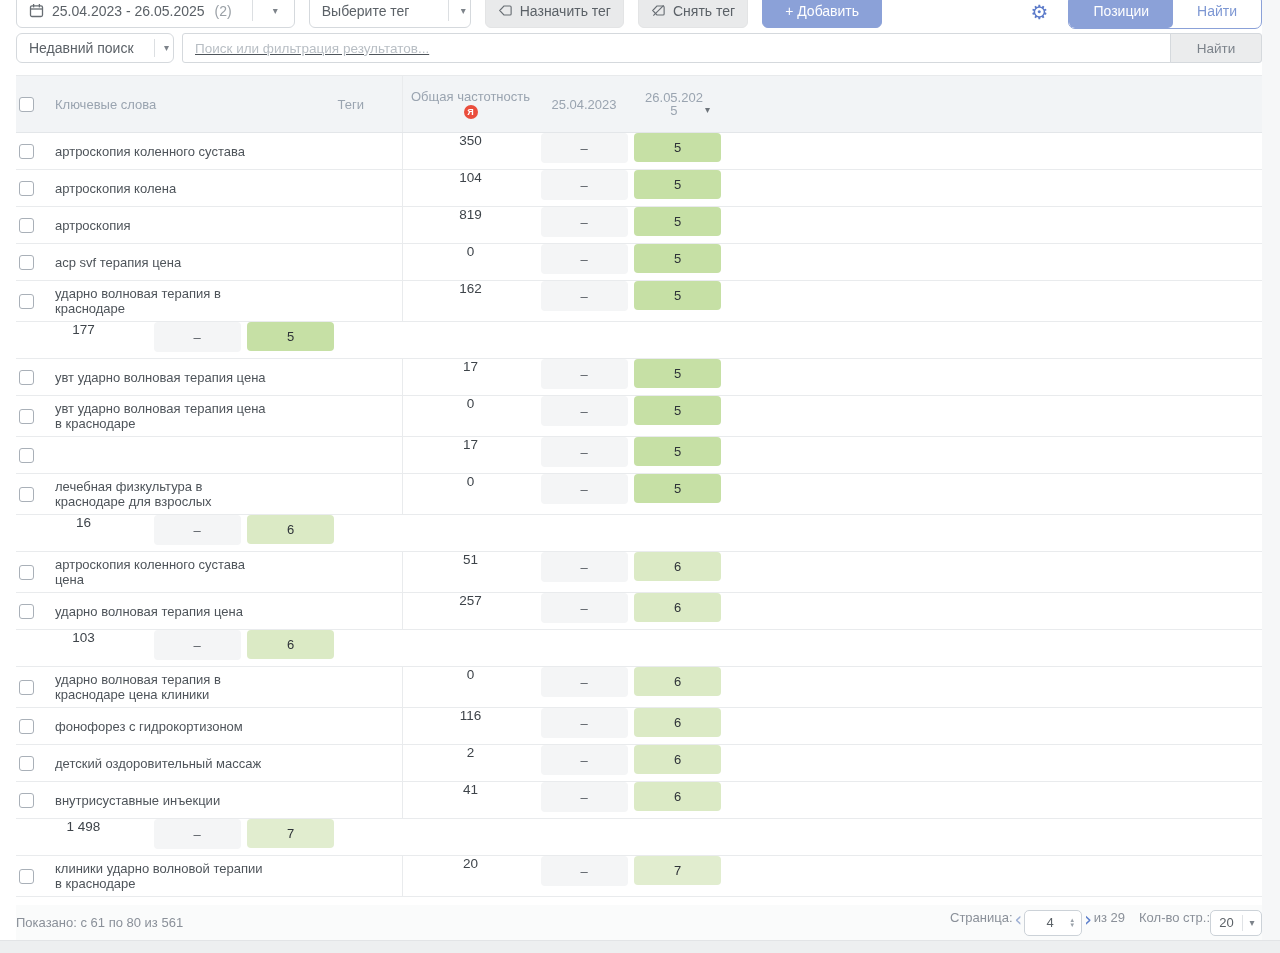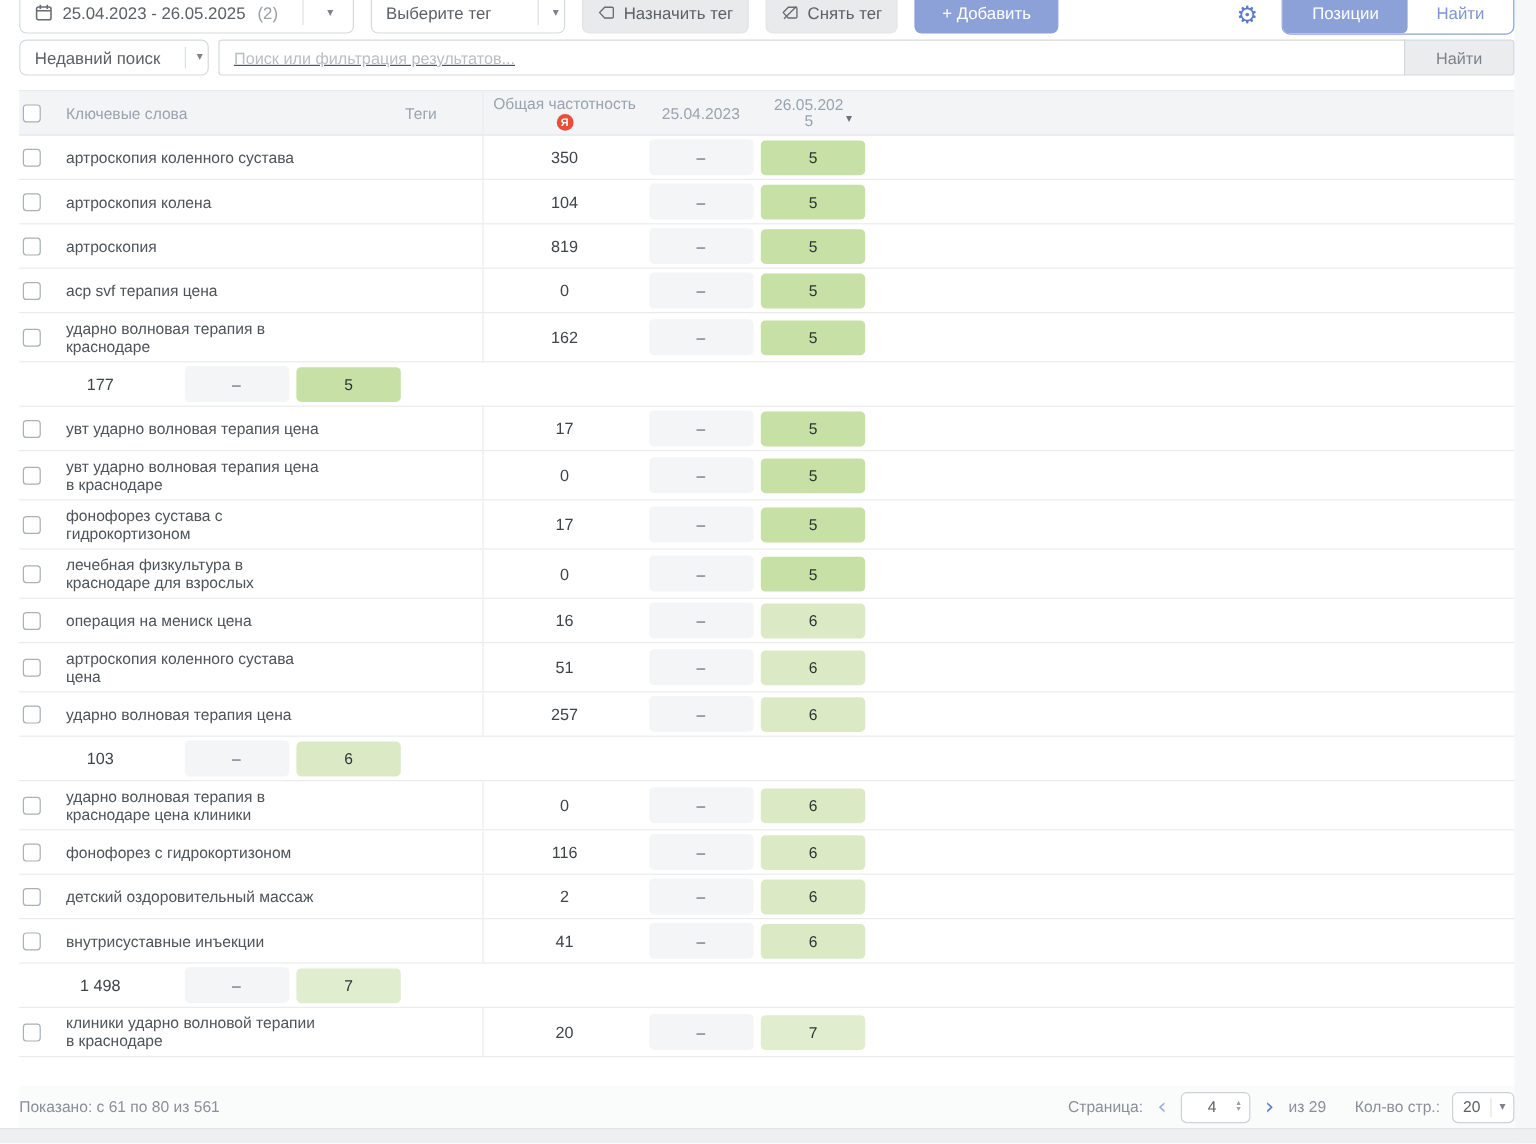--- a/index.html
+++ b/index.html
@@ -41,52 +41,52 @@
   }
   .search-input::placeholder { color:#b8bec4; }
   .find-btn {
     width:92px; height:30px; margin-left:-1px; background:#ebeced; border:1px solid #d5d9dd; border-radius:0 3px 3px 0;
     font-size:13.5px; color:#7b828a; display:flex; align-items:center; justify-content:center; cursor:pointer;
   }
 
   
   .table { position:absolute; top:75px; left:16px; right:18px; }
   .thead {
-    display:flex; align-items:center; height:38px; background:#f2f4f6;
+    display:flex; align-items:center; height:58px; background:#f2f4f6;
     border-top:1px solid #e8eaec; border-bottom:1px solid #e3e6e9; color:#9aa4b0; font-size:13px;
   }
   .col-main { flex:0 0 387px; display:flex; align-items:center; border-right:1px solid #e9ebed; align-self:stretch; padding-left:3px; }
   .col-freq { flex:0 0 135px; display:flex; flex-direction:column; align-items:center; justify-content:center; text-align:center; }
   .col-date1 { flex:0 0 92px; display:flex; align-items:center; justify-content:center; }
   .col-date2 { flex:0 0 95px; display:flex; align-items:center; justify-content:center; }
   .thead .col-main .kw-head { margin-left:21px; }
   .thead .tags-head { margin-left:auto; margin-right:38px; }
   .date2-wrap { width:58px; text-align:center; line-height:13px; word-break:break-all; }
   .sort-caret { font-size:10px; color:#6d737a; margin-left:2px; align-self:flex-start; padding-top:13px; }
   .ya-badge {
     width:14px; height:14px; border-radius:50%; background:#ea4d3c; color:#fff; font-size:9px; font-weight:bold;
     display:flex; align-items:center; justify-content:center; margin-top:1px; line-height:1;
   }
   .checkbox { width:15px; height:15px; border:1px solid #a9b0b8; border-radius:3px; background:#fff; cursor:pointer; flex:none; }
-  .row { display:flex; align-items:center; min-height:37px; border-bottom:1px solid #e9ebed; }
+  .row { display:flex; align-items:flex-start; min-height:37px; border-bottom:1px solid #e9ebed; }
   .row .col-main { padding-top:5px; padding-bottom:5px; align-items:center; }
   .kw { margin-left:21px; max-width:215px; line-height:15px; color:#4e545a; font-size:13px; }
   .freq { font-size:13.5px; color:#3e444a; }
   .chip-dash {
     width:87px; height:30px; background:#f4f5f6; border-radius:4px; color:#555b61;
     display:flex; align-items:center; justify-content:center; font-size:13px;
   }
   .pos-badge {
     width:87px; height:29px; border-radius:4px; color:#2e3338; font-size:13px;
     display:flex; align-items:center; justify-content:center;
   }
 
   
   .footerbar { position:absolute; top:905px; left:16px; right:18px; height:35px; display:flex; align-items:center; color:#8a9099; font-size:13px; background:#fafbfb; }
-  .pager { margin-left:auto; display:flex; align-items:center; gap:10px; }
+  .pager { margin-left:auto; display:flex; gap:0; }
   .chev { font-size:19px; line-height:1; padding:0 2px; cursor:pointer; font-family:"DejaVu Sans",sans-serif; }
   .chev-prev { color:#9fb0d4; }
   .chev-next { color:#5b7ecb; }
   .page-input {
     width:58px; height:26px; border:1px solid #ccd2d8; border-radius:5px; background:#fff; display:flex; align-items:center; padding:0 6px; cursor:text;
   }
   .page-input .val { flex:1; text-align:center; color:#5b6167; }
   .spinner { display:flex; flex-direction:column; color:#9aa1a9; font-size:6px; line-height:5px; cursor:pointer; }
   .perpage-select {
     width:52px; height:26px; border:1px solid #ccd2d8; border-radius:5px; background:#fff; display:flex; align-items:center; cursor:pointer;
@@ -310,21 +310,20 @@
       <span class="chip-dash">–</span>
     </div>
     <div class="col-date2">
       <span class="pos-badge" style="background: rgb(198, 224, 165);">5</span>
     </div>
   </div>
 
   <div class="row">
     <div class="col-main">
       <span class="checkbox"></span>
-      <span class="kw">фонофорез сустава с гидрокортизоном</span>
     </div>
     <div class="col-freq">
       <span class="freq">17</span>
     </div>
     <div class="col-date1">
       <span class="chip-dash">–</span>
     </div>
     <div class="col-date2">
       <span class="pos-badge" style="background: rgb(198, 224, 165);">5</span>
     </div>
@@ -340,24 +339,20 @@
     </div>
     <div class="col-date1">
       <span class="chip-dash">–</span>
     </div>
     <div class="col-date2">
       <span class="pos-badge" style="background: rgb(198, 224, 165);">5</span>
     </div>
   </div>
 
   <div class="row">
-    <div class="col-main">
-      <span class="checkbox"></span>
-      <span class="kw">операция на мениск цена</span>
-    </div>
     <div class="col-freq">
       <span class="freq">16</span>
     </div>
     <div class="col-date1">
       <span class="chip-dash">–</span>
     </div>
     <div class="col-date2">
       <span class="pos-badge" style="background: rgb(219, 234, 197);">6</span>
     </div>
   </div>

